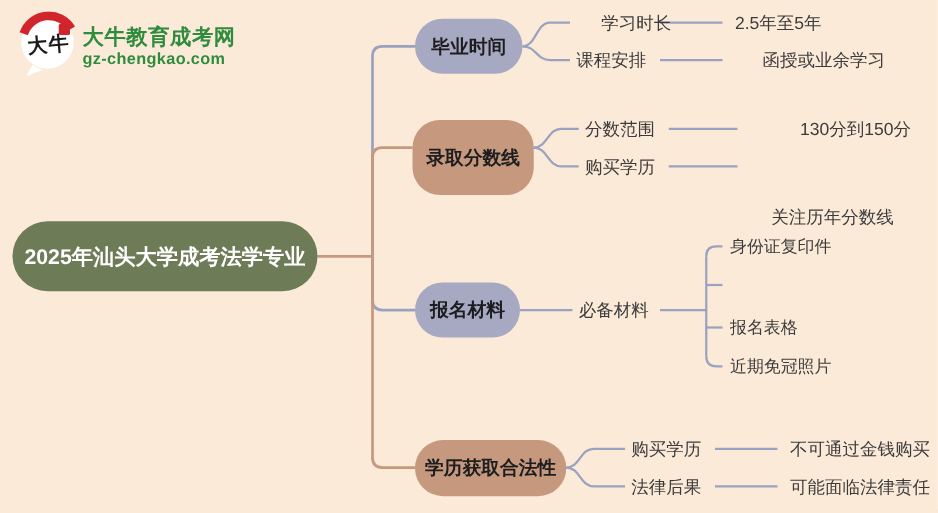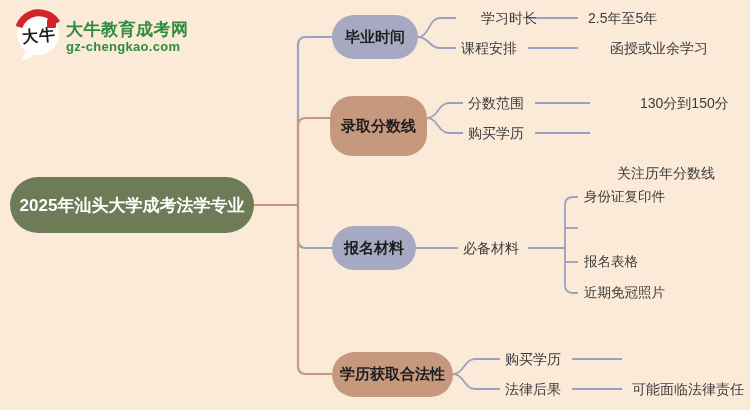--- a/index.html
+++ b/index.html
@@ -129,16 +129,17 @@
   <span class="t" style="left:600px;top:103px;margin-left:40px;">130分到150分</span>
   <span class="t" style="left:468px;top:133px;">购买学历</span>
   <span class="t" style="left:617px;top:133px;margin-top:40px;">关注历年分数线</span>
 
   <span class="t" style="left:463px;top:248px;">必备材料</span>
   <span class="t leaf" style="left:584px;top:197px;">身份证复印件</span>
   <span class="t leaf" style="left:584px;top:262px;">报名表格</span>
   <span class="t leaf" style="left:584px;top:293px;">近期免冠照片</span>
 
   <span class="t" style="left:505px;top:359px;">购买学历</span>
+  <span class="t" style="left:632px;top:359px;">不可通过金钱购买</span>
   <span class="t" style="left:505px;top:389px;">法律后果</span>
   <span class="t" style="left:632px;top:389px;">可能面临法律责任</span>
 
 </div>
 
 </body></html>

